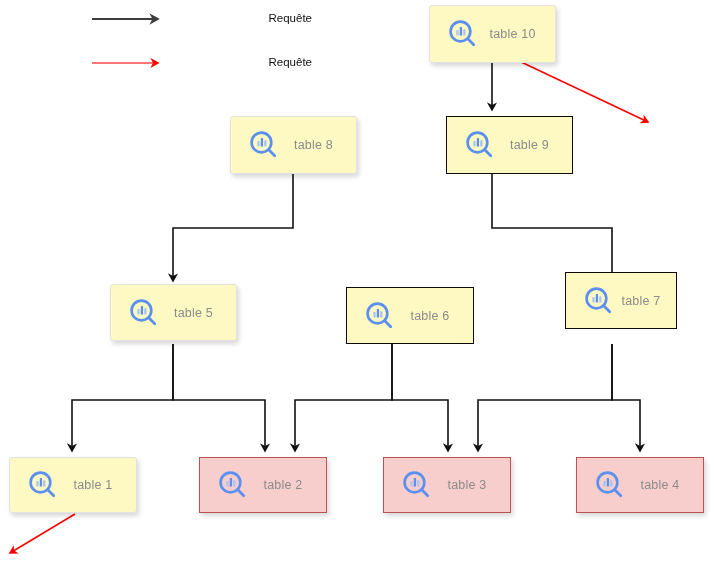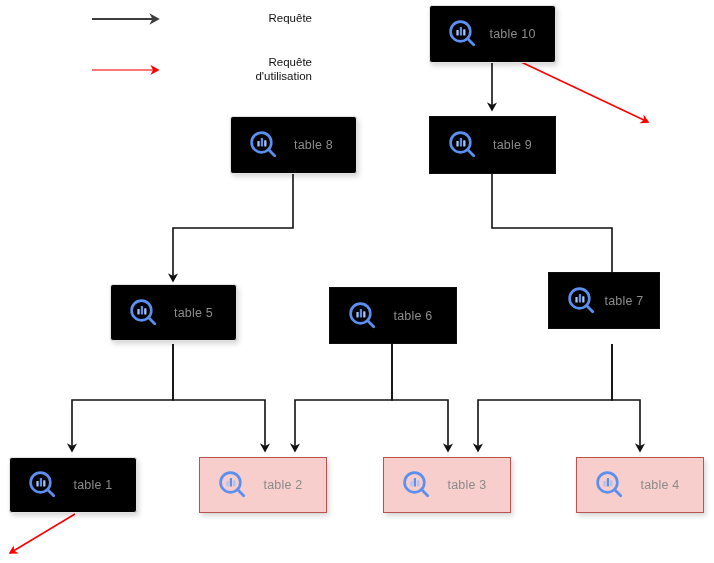--- a/index.html
+++ b/index.html
@@ -22,31 +22,32 @@
     left: 0;
     top: 0;
     width: 714px;
     height: 563px;
   }
   .node {
     position: absolute;
     box-sizing: border-box;
     display: flex;
     align-items: center;
-    background: #000000;
+    background: #fef9c3;
     z-index: 5;
   }
   .node.soft {
     border: 1px solid #e2e2e2;
     border-radius: 3px;
     box-shadow: 2px 3px 5px rgba(0,0,0,0.16);
   }
   .node.hard {
     border: 1px solid #0c0c0c;
     border-radius: 0;
+    margin-left: 17px;
   }
   .node.pink {
     background: #f8cecc;
     border: 1px solid #b85450;
     border-radius: 0;
     box-shadow: 2px 3px 5px rgba(0,0,0,0.16);
   }
   .node-icon {
     width: 34px;
     height: 34px;
@@ -138,21 +139,20 @@
       <svg class="legend-arrow" viewBox="0 0 78 12">
         <defs>
           <marker id="lg-arrow-red" markerWidth="9" markerHeight="9" refX="5.2" refY="3.4" orient="auto" markerUnits="strokeWidth">
             <path d="M0.4,0.2 L6.2,3.4 L0.4,6.6 L2.1,3.4 Z" fill="#fe0000"></path>
           </marker>
         </defs>
         <path d="M2,6 L68,6" stroke="#fe4a4a" stroke-width="1.6" fill="none" marker-end="url(#lg-arrow-red)"></path>
       </svg>
       <div class="legend-text">
         <div>Requête</div>
-        <div>d'utilisation</div>
       </div>
     </div>
 
   </div>
 
   <div id="node-layer">
       <div class="node soft" style="left: 429px; top: 5px; width: 127px; height: 58px;">
     <svg class="node-icon" viewBox="0 0 40 40">
       <circle cx="17" cy="17" r="11.6" fill="none" stroke="#5b8ff0" stroke-width="3.1"></circle>
       <rect x="12.2" y="15.2" width="2.7" height="6.6" rx="0.6" fill="#a8c4f6"></rect>

